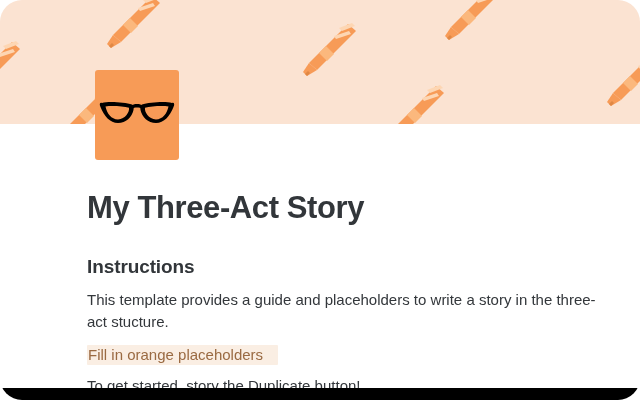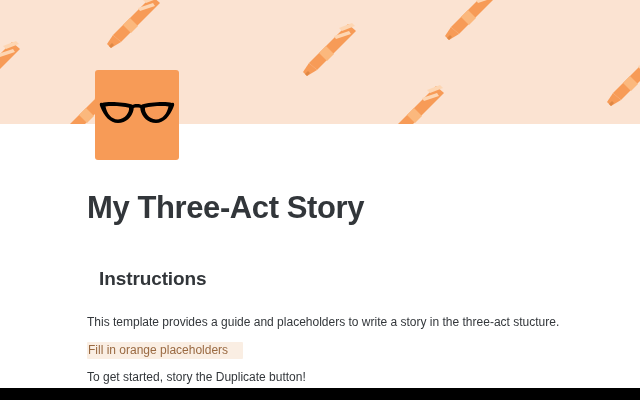--- a/index.html
+++ b/index.html
@@ -14,20 +14,21 @@
     font-family: "Liberation Sans", sans-serif;
     -webkit-font-smoothing: antialiased;
   }
 
   #page {
     position: relative;
     width: 640px;
     height: 400px;
     background: #ffffff;
     overflow: hidden;
+    border-radius: 22px;
   }
 
   
   #cover {
     position: absolute;
     left: 0;
     top: 0;
     width: 640px;
     height: 124px;
     background: #fbe3d2;
@@ -78,33 +79,33 @@
     margin: 0;
     padding-top: 29px;
     font-size: 31px;
     line-height: 1.2;
     font-weight: bold;
     letter-spacing: -0.4px;
     color: #32363a;
   }
 
   #heading-instructions {
-    margin: 12px;
+    margin: 0;
     padding-top: 29px;
     font-size: 19px;
     line-height: 1.3;
     font-weight: bold;
     letter-spacing: -0.1px;
     color: #32363a;
   }
 
   .para {
     margin: 0;
     padding-top: 9px;
-    font-size: 12px;
+    font-size: 15px;
     line-height: 1.5;
     color: #33373b;
   }
 
   .para.highlight-line {
     padding-top: 10px;
   }
   .hl {
     background: #faeee3;
     color: #9a6a42;

